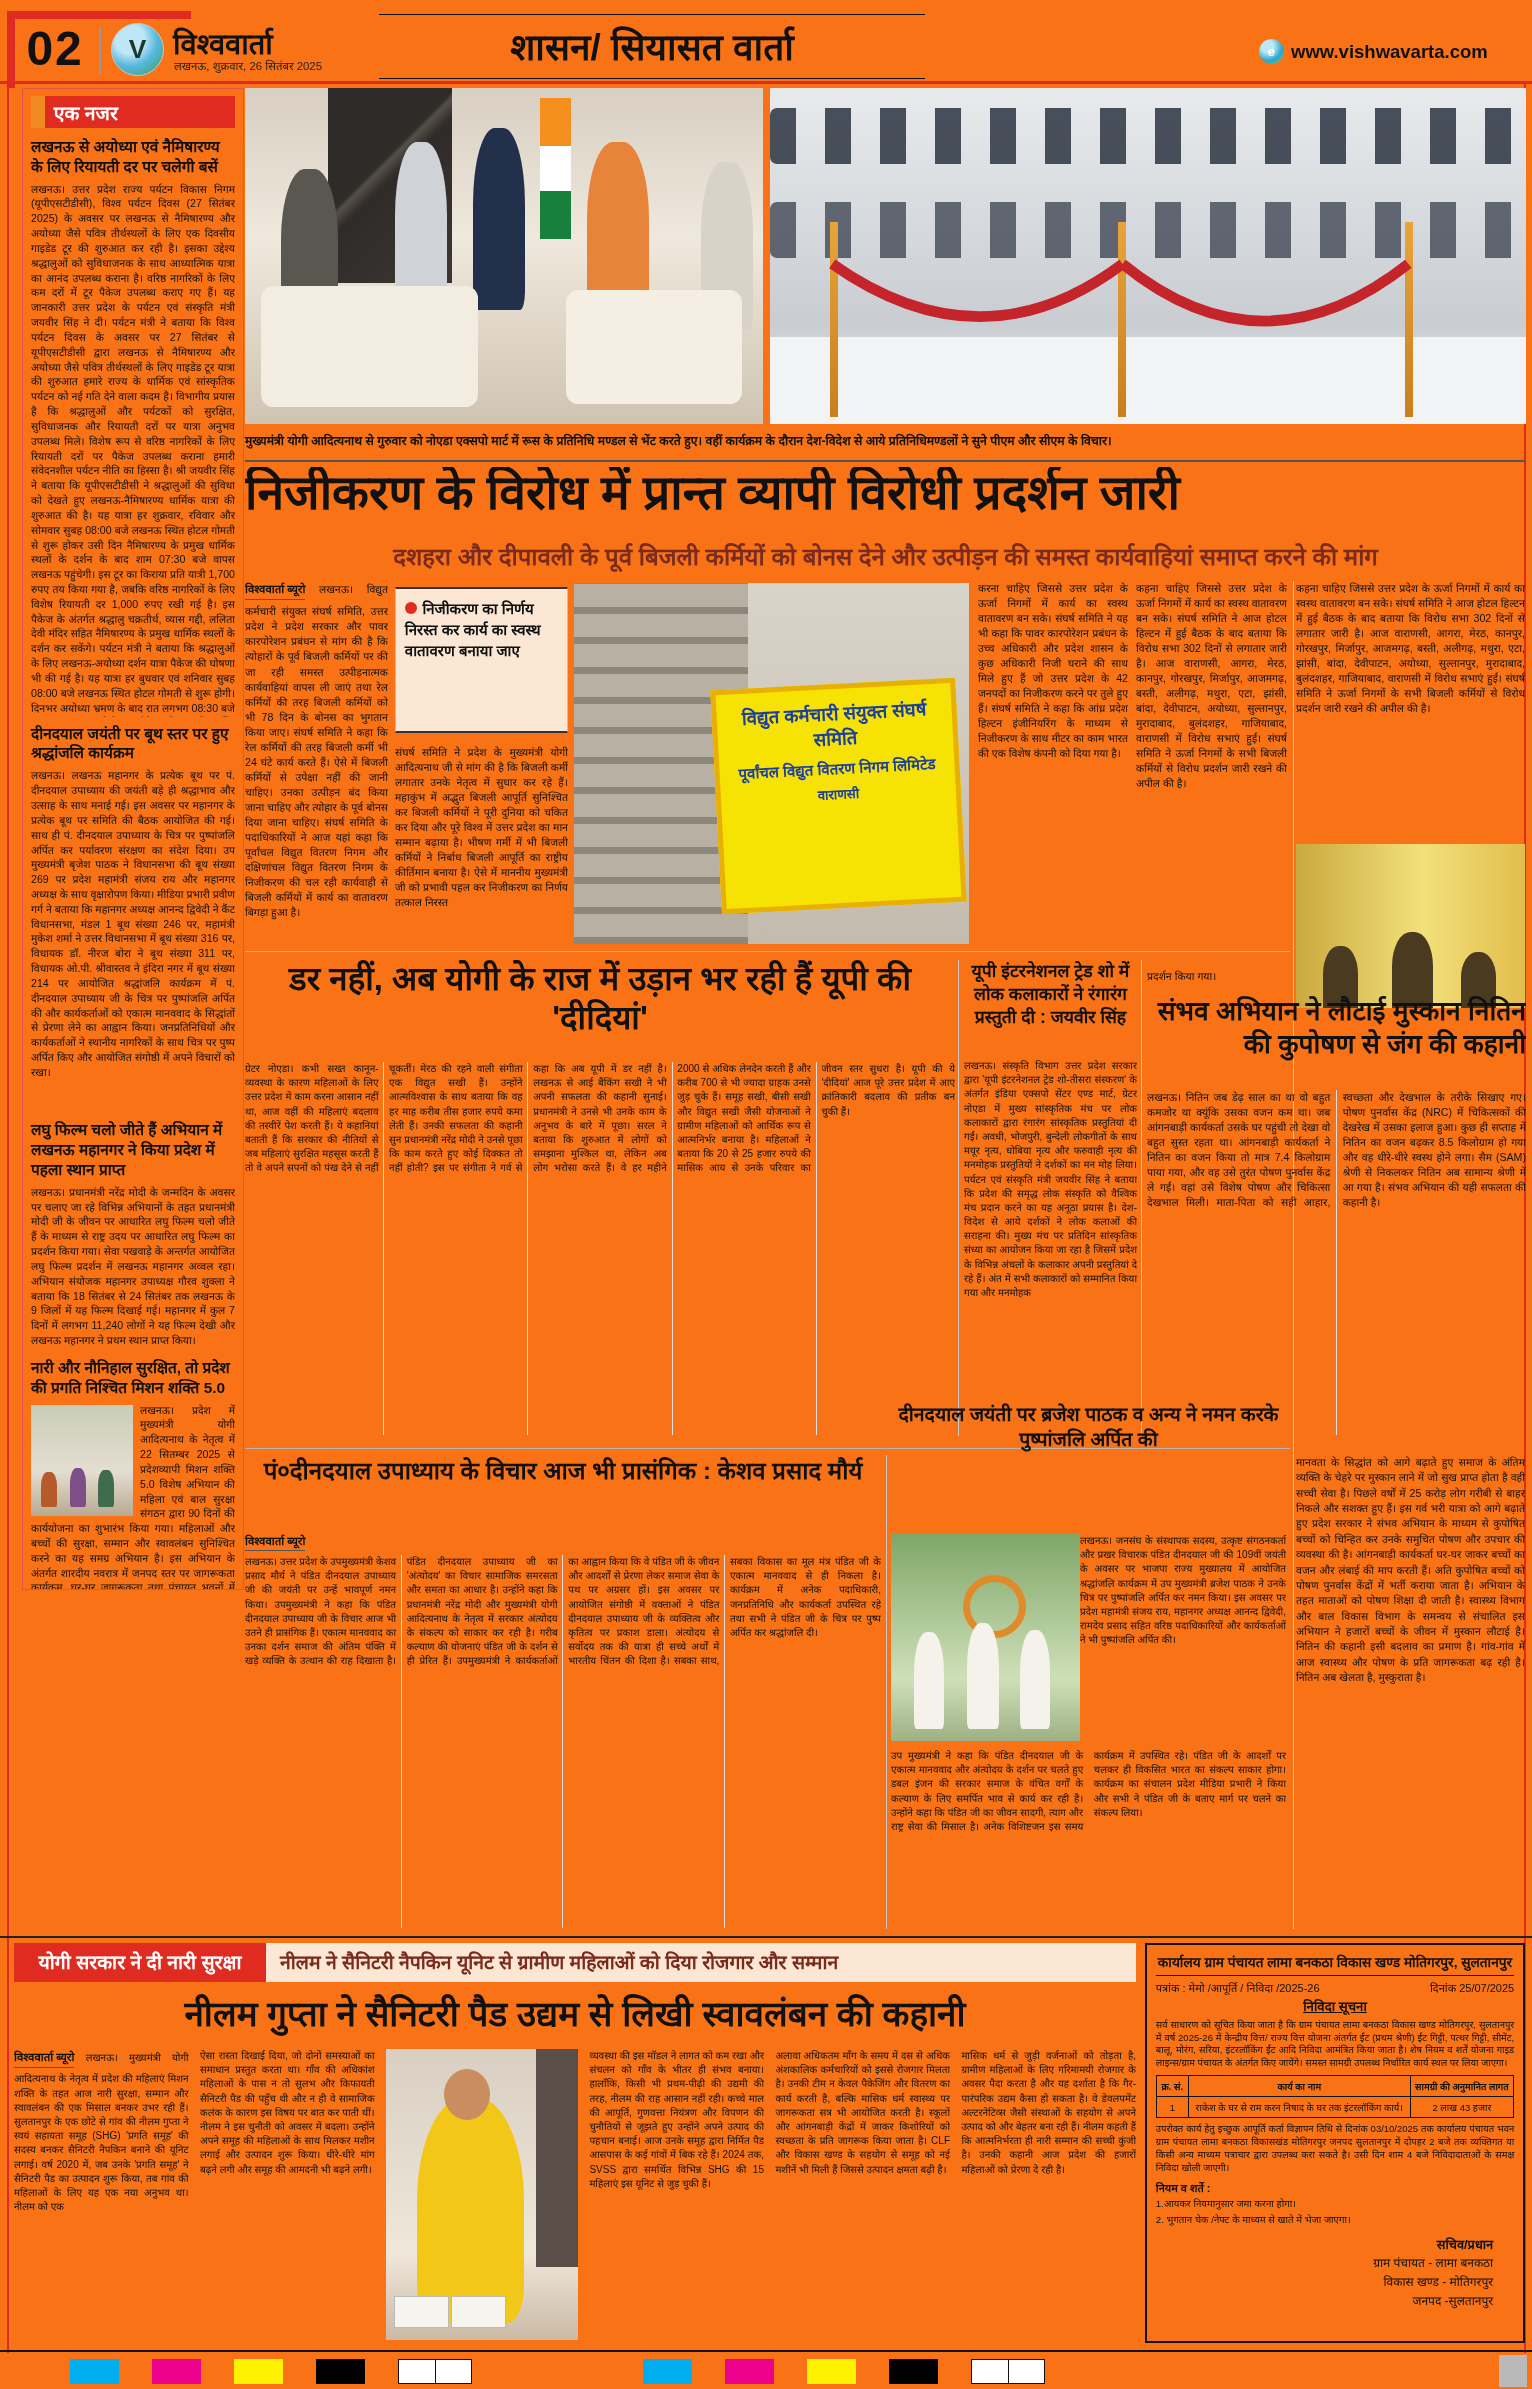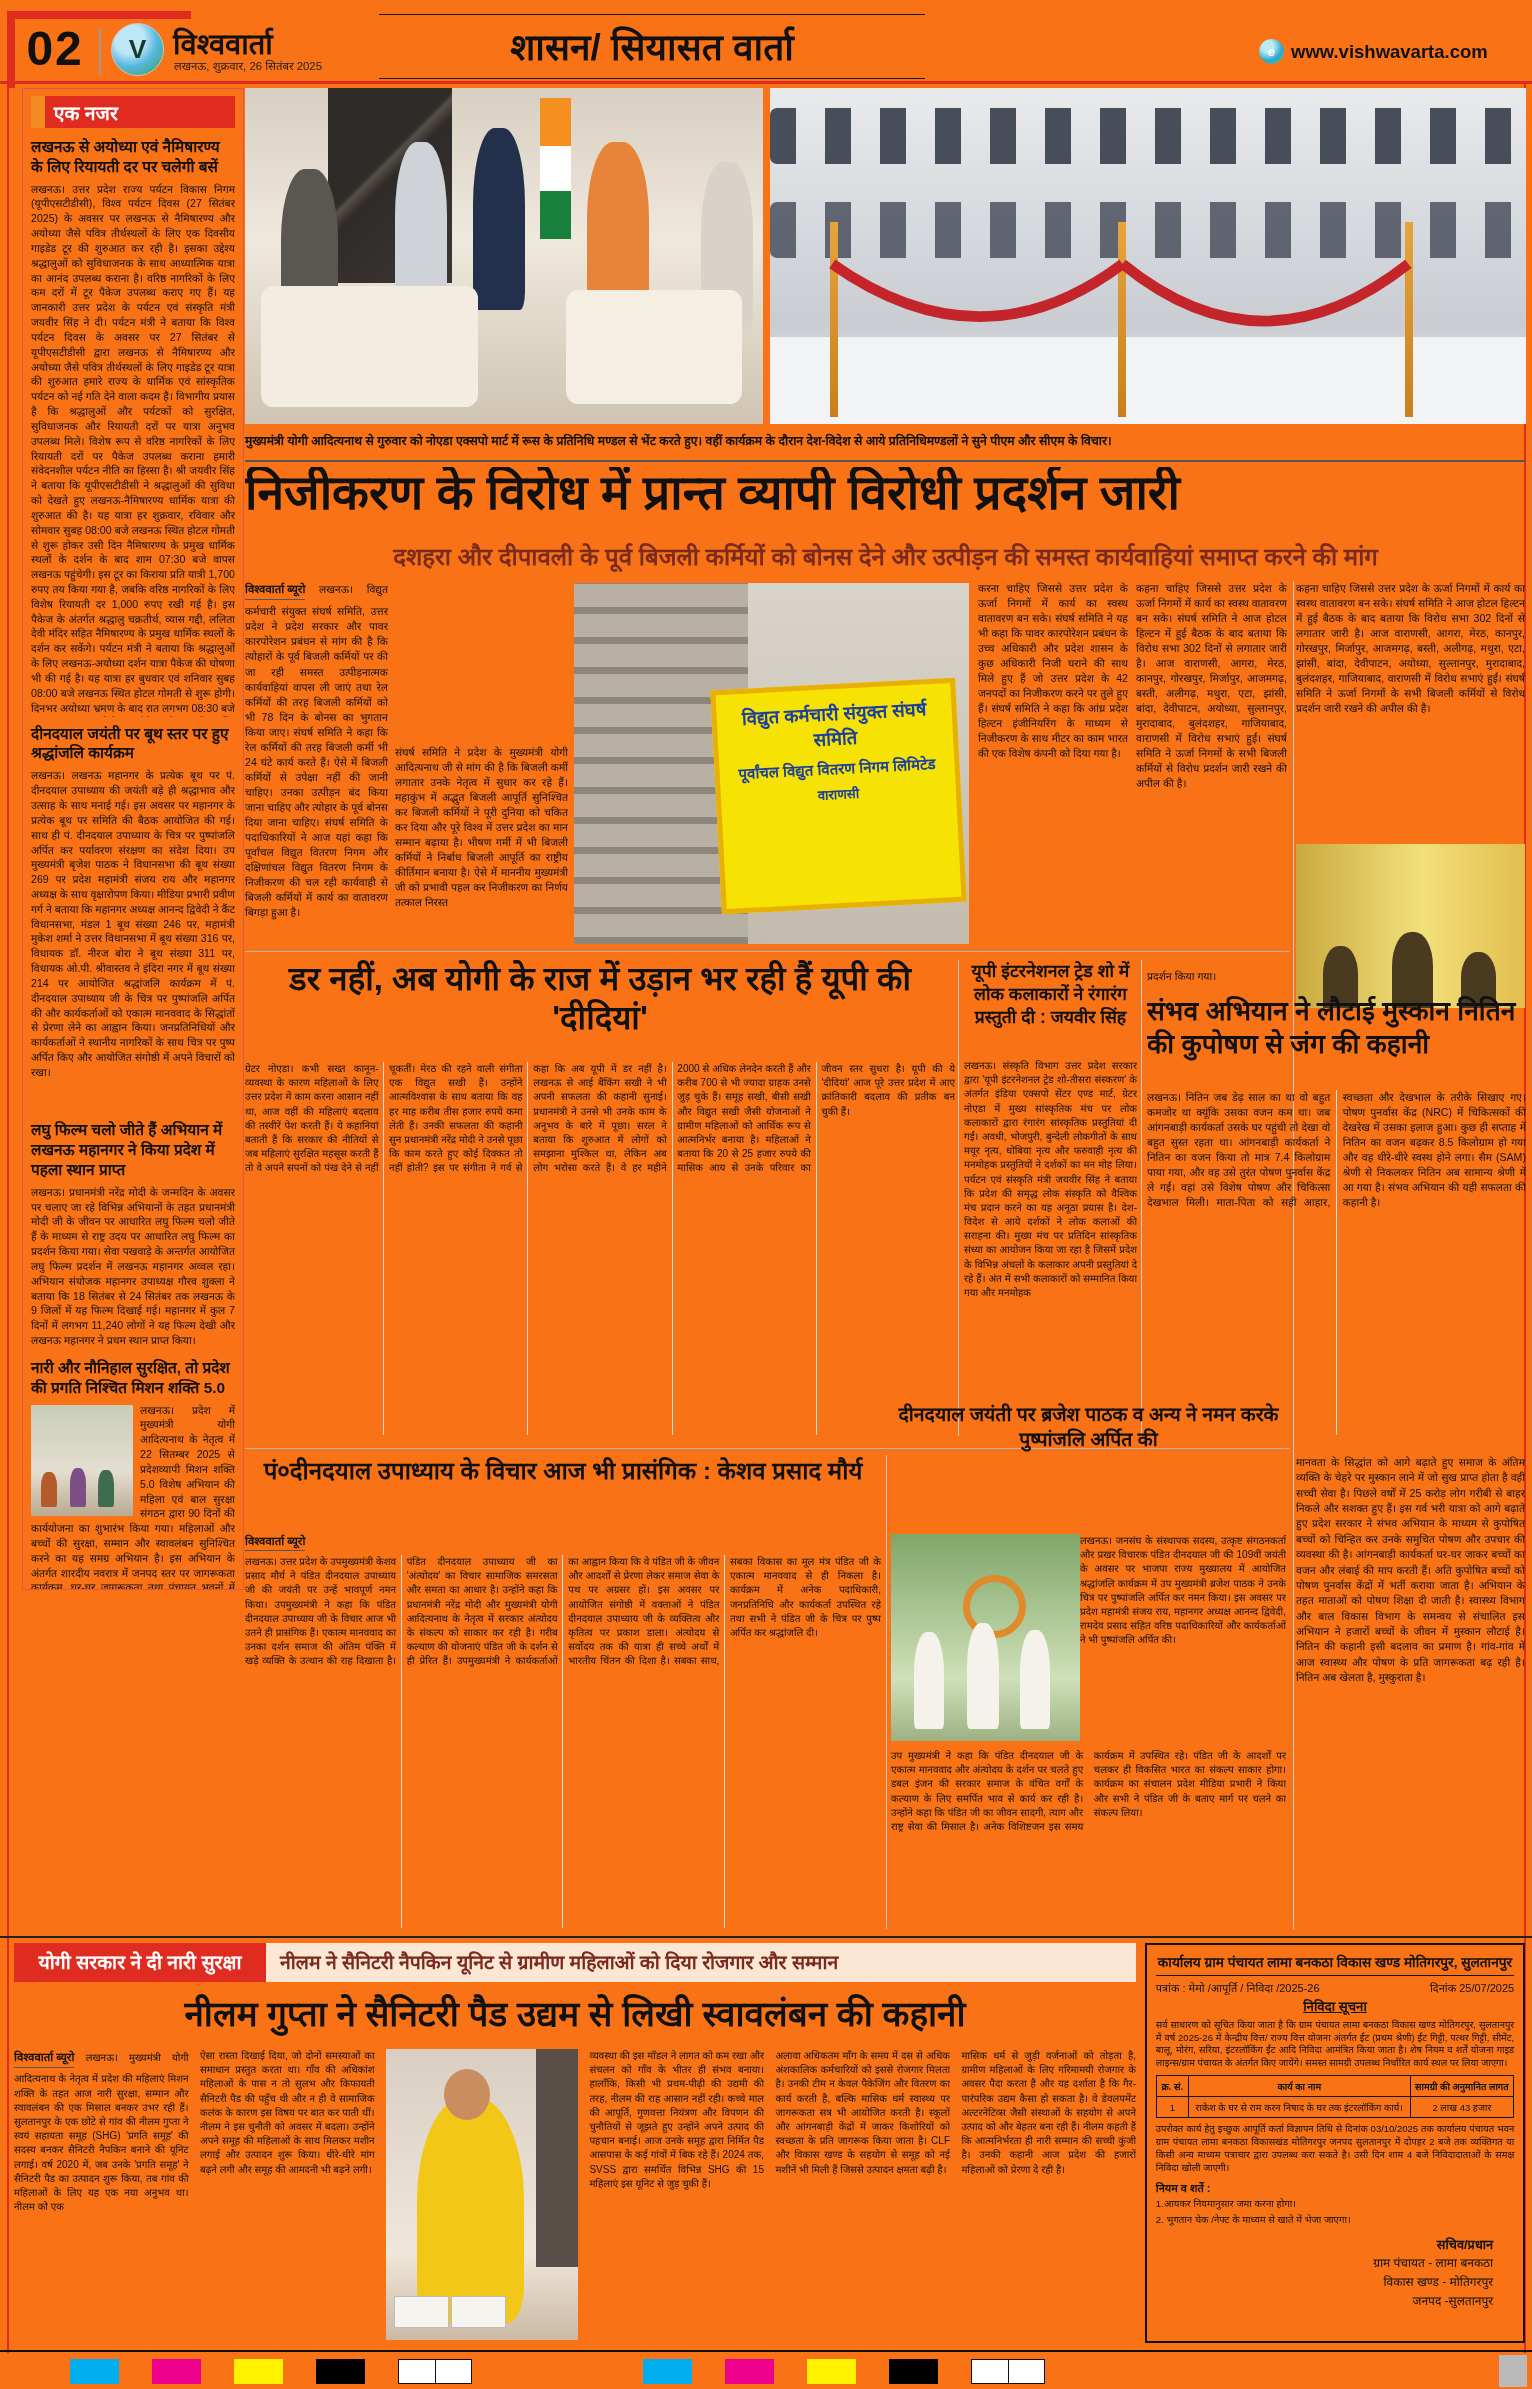--- a/index.html
+++ b/index.html
@@ -93,21 +93,21 @@
   .ms-col5{left:1296px;top:581px;width:229px;height:255px;}
   .v-rule{width:0.9px;background:#c9c9c9;}
   
   .hl{height:0.9px;background:#b5b5b5;}
   .didiyan-head{left:245px;top:960px;width:710px;font-size:33px;font-weight:900;text-align:center;line-height:1.18;}
   .didiyan-body{left:245px;top:1062px;width:710px;height:373px;column-count:5;column-gap:10.6px;
         column-rule:0.9px solid #ddd;font-size:10px;line-height:1.42;}
   .trade-head{left:964px;top:960px;width:173px;font-size:17.6px;font-weight:900;text-align:center;line-height:1.32;}
   .trade-body{left:964px;top:1059px;width:173px;height:377px;font-size:10px;line-height:1.42;}
   .stage-tail{left:1147px;top:969px;width:159px;font-size:10.6px;}
-  .sambhav-head{left:1147px;top:995px;width:379px;font-size:26.4px;font-weight:900;text-align:left;line-height:1.25;}
+  .sambhav-head{left:1147px;top:995px;width:379px;font-size:26.4px;font-weight:900;text-align:right;line-height:1.25;}
   .sambhav-body{left:1147px;top:1090px;width:379px;height:345px;column-count:2;column-gap:12.3px;
         column-rule:0.9px solid #ddd;font-size:10.6px;line-height:1.42;}
   
   .maurya-head{left:245px;top:1455px;width:636px;font-size:24px;font-weight:900;text-align:center;line-height:1.3;}
   .maurya-byline{left:245px;top:1532px;}
   .maurya-body{left:245px;top:1555px;width:636px;height:373px;column-count:4;column-gap:10.6px;
         column-rule:0.9px solid #ddd;font-size:10px;line-height:1.42;}
   .pathak-head{left:891px;top:1402px;width:395px;font-size:19.4px;font-weight:900;text-align:center;line-height:1.3;}
   .pathak-top{left:891px;top:1534px;width:395px;height:208px;display:flex;gap:0;}
   .pathak-t1{flex:1;font-size:10px;line-height:1.42;overflow:hidden;}
@@ -214,20 +214,23 @@
   </div>
   <div class="abs caption">मुख्यमंत्री योगी आदित्यनाथ से गुरुवार को नोएडा एक्सपो मार्ट में रूस के प्रतिनिधि मण्डल से भेंट करते हुए। वहीं कार्यक्रम के दौरान देश-विदेश से आये प्रतिनिधिमण्डलों ने सुने पीएम और सीएम के विचार।</div>
   <div class="abs cap-rule"></div>
 
   <div class="abs main-headline ovh">निजीकरण के विरोध में प्रान्त व्यापी विरोधी प्रदर्शन जारी</div>
   <div class="abs main-subhead ovh">दशहरा और दीपावली के पूर्व बिजली कर्मियों को बोनस देने और उत्पीड़न की समस्त कार्यवाहियां समाप्त करने की मांग</div>
 
   <div class="abs mscol ms-col1 just ovh">
     <span class="byline">विश्ववार्ता ब्यूरो</span>
     <span>लखनऊ। विद्युत कर्मचारी संयुक्त संघर्ष समिति, उत्तर प्रदेश ने प्रदेश सरकार और पावर कारपोरेशन प्रबंधन से मांग की है कि त्योहारों के पूर्व बिजली कर्मियों पर की जा रही समस्त उत्पीड़नात्मक कार्यवाहियां वापस ली जाएं तथा रेल कर्मियों की तरह बिजली कर्मियों को भी 78 दिन के बोनस का भुगतान किया जाए। संघर्ष समिति ने कहा कि रेल कर्मियों की तरह बिजली कर्मी भी 24 घंटे कार्य करते हैं। ऐसे में बिजली कर्मियों से उपेक्षा नहीं की जानी चाहिए। उनका उत्पीड़न बंद किया जाना चाहिए और त्योहार के पूर्व बोनस दिया जाना चाहिए। संघर्ष समिति के पदाधिकारियों ने आज यहां कहा कि पूर्वांचल विद्युत वितरण निगम और दक्षिणांचल विद्युत वितरण निगम के निजीकरण की चल रही कार्यवाही से बिजली कर्मियों में कार्य का वातावरण बिगड़ा हुआ है।</span>
+  </div>
+  <div class="abs pull-box">
+    <span class="dot"></span><span>निजीकरण का निर्णय निरस्त कर कार्य का स्वस्थ वातावरण बनाया जाए</span>
   </div>
   <div class="abs mscol ms-col2 just ovh">संघर्ष समिति ने प्रदेश के मुख्यमंत्री योगी आदित्यनाथ जी से मांग की है कि बिजली कर्मी लगातार उनके नेतृत्व में सुधार कर रहे हैं। महाकुंभ में अद्भुत बिजली आपूर्ति सुनिश्चित कर बिजली कर्मियों ने पूरी दुनिया को चकित कर दिया और पूरे विश्व में उत्तर प्रदेश का मान सम्मान बढ़ाया है। भीषण गर्मी में भी बिजली कर्मियों ने निर्बाध बिजली आपूर्ति का राष्ट्रीय कीर्तिमान बनाया है। ऐसे में माननीय मुख्यमंत्री जी को प्रभावी पहल कर निजीकरण का निर्णय तत्काल निरस्त</div>
   <div class="abs ph photo-protest">
     <div class="prot-shelf"></div>
     <div class="prot-banner">
       <div class="pb1">विद्युत कर्मचारी संयुक्त संघर्ष समिति</div>
       <div class="pb2">पूर्वांचल विद्युत वितरण निगम लिमिटेड</div>
       <div class="pb3">वाराणसी</div>
     </div>
   </div>

